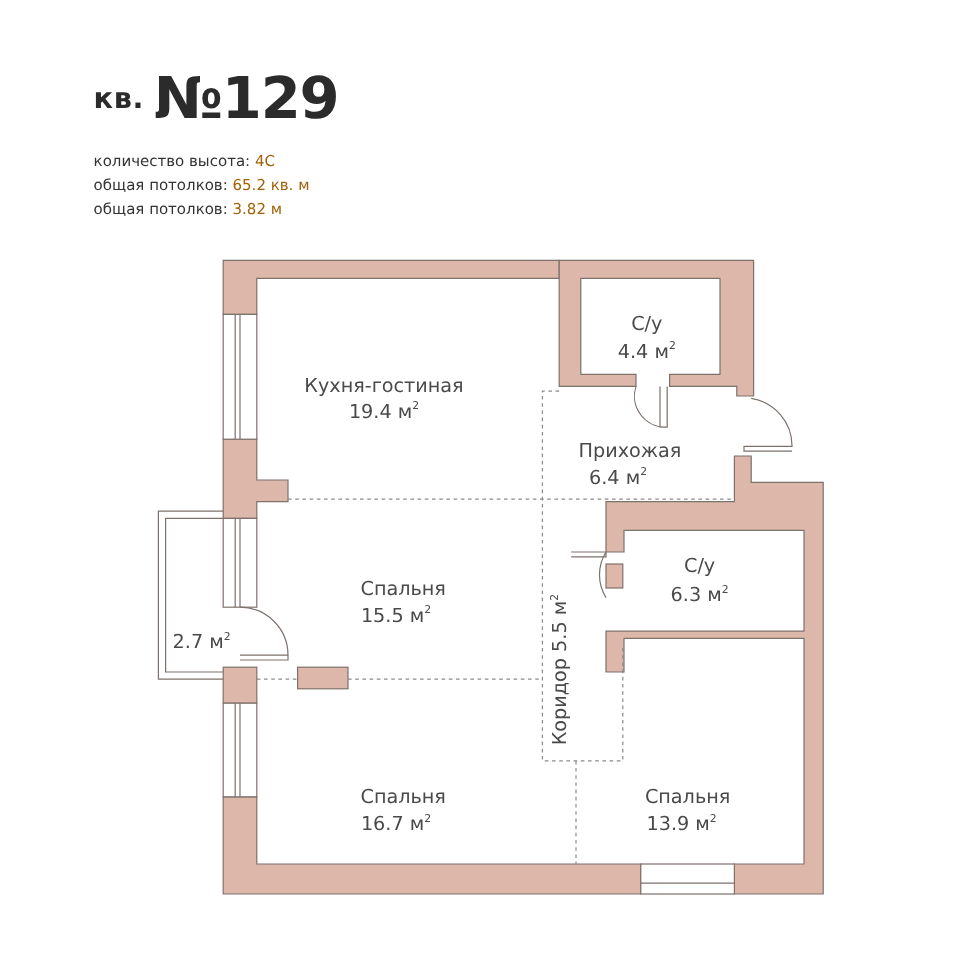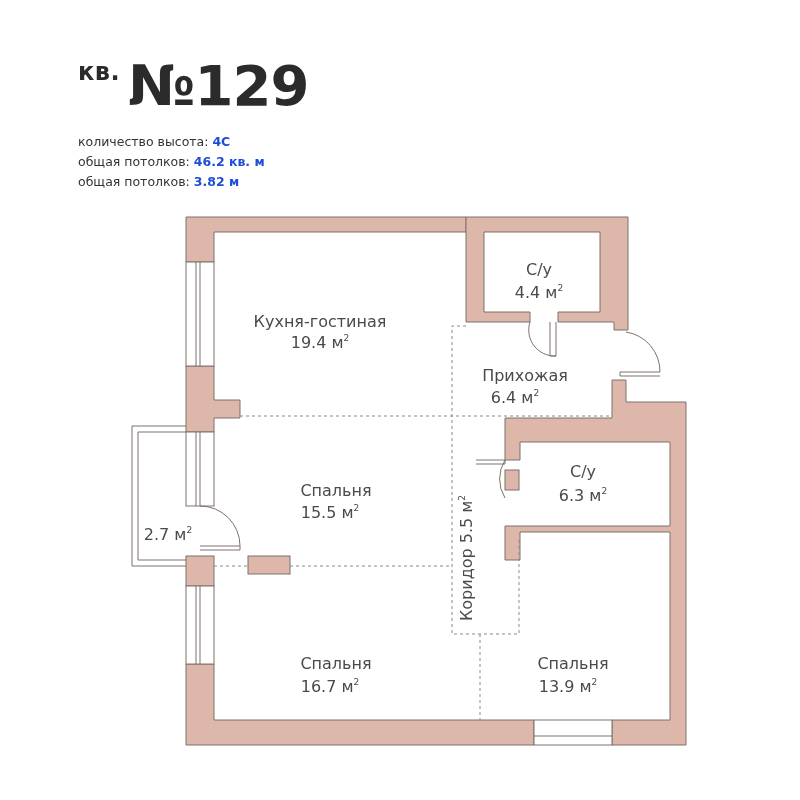--- a/index.html
+++ b/index.html
@@ -1,39 +1,39 @@
 <!DOCTYPE html>
 <html><head>
 <meta charset="utf-8">
 <style>
   html, body { margin: 0; padding: 0; background: #ffffff; }
   body { width: 800px; height: 800px; position: relative; overflow: hidden;
          font-family: "DejaVu Sans", "Liberation Sans", sans-serif; color: #2b2b2b; }
   .header { position: absolute; left: 78px; top: 58px; }
-  .title-row { display: flex; align-items: flex-start; }
+  .title-row { display: flex; align-items: center; }
   .title-prefix { font-size: 24px; font-weight: bold; margin-right: 8px; letter-spacing: 0.5px; }
-  .title-number { font-size: 56px; font-weight: bold; letter-spacing: -1px; line-height: 1; }
+  .title-number { font-size: 48px; font-weight: bold; letter-spacing: -1px; line-height: 1; }
   .info { margin-top: 18px; font-size: 12.5px; line-height: 20px; color: #333; }
-  .info .v { font-weight: bold; color: #1d4ed8; }
+  .info .v { font-weight: normal; color: #a16207; }
   .plan { position: absolute; left: 0; top: 0; }
   .room-label { font-family: "DejaVu Sans", "Liberation Sans", sans-serif; fill: #4a4a4a; font-size: 16px; }
   .room-area { font-family: "DejaVu Sans", "Liberation Sans", sans-serif; fill: #4a4a4a; font-size: 16px; }
   .sup { font-size: 9px; }
 </style>
 </head>
 <body>
 
 <div class="header">
   <div class="title-row">
     <span class="title-prefix">кв.</span>
     <span class="title-number">№129</span>
   </div>
   <div class="info">
     <div><span>количество высота: </span><span class="v">4С</span></div>
-    <div><span>общая потолков: </span><span class="v">46.2 кв. м</span></div>
+    <div><span>общая потолков: </span><span class="v">65.2 кв. м</span></div>
     <div><span>общая потолков: </span><span class="v">3.82 м</span></div>
   </div>
 </div>
 
 <svg class="plan" width="800" height="800" viewBox="0 0 800 800">
   <g fill="#DDB8AA" stroke="#7d716c" stroke-width="1">
 
     <path d="M186 217 H466 V232 H214 V262 H186 Z"></path>
 
     <path d="M186 366 H214 V400 H240 V418 H214 V432 H186 Z"></path>

